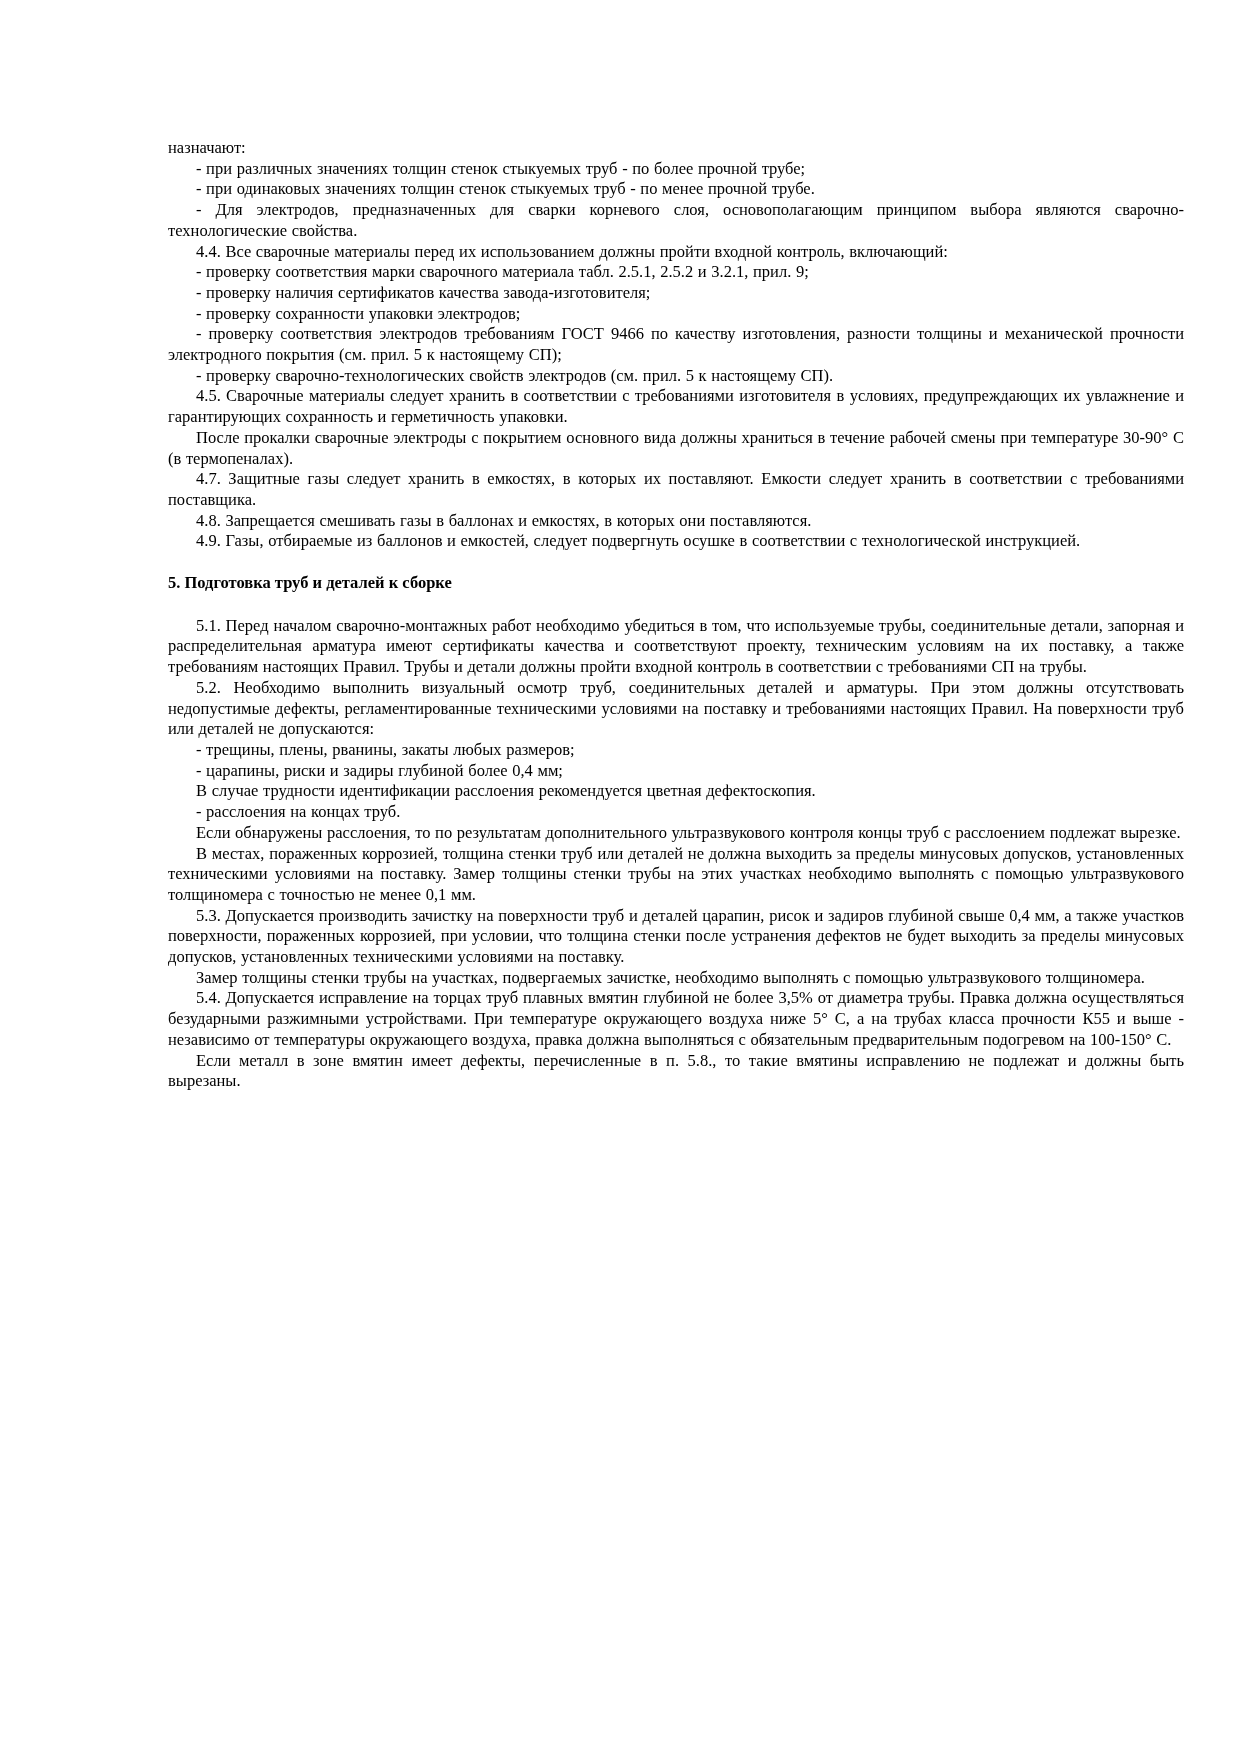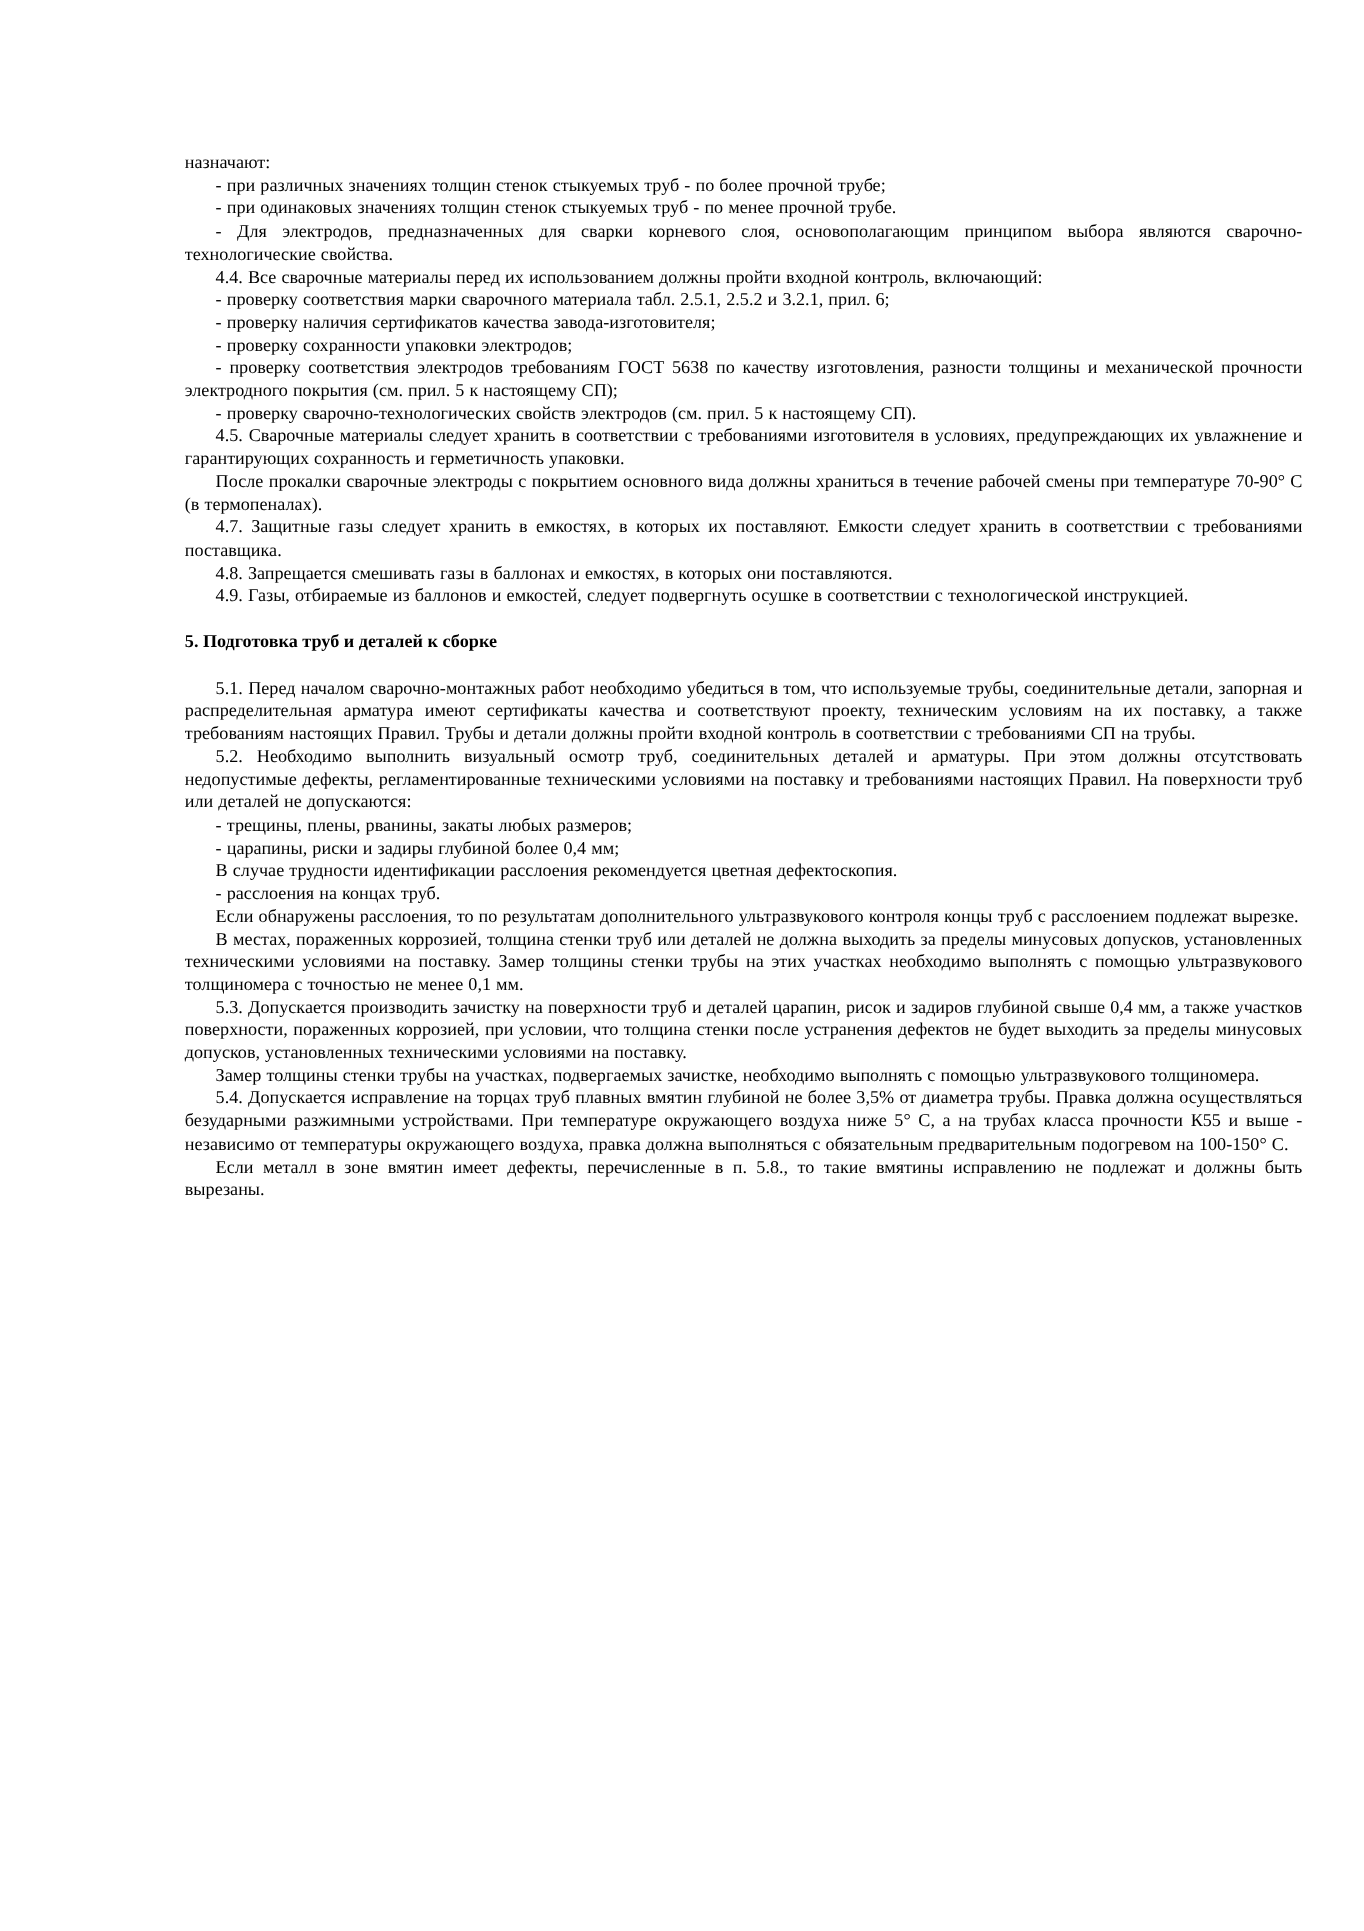--- a/index.html
+++ b/index.html
@@ -41,27 +41,27 @@
 </head>
 <body>
 
 <div class="page">
   <div class="doc">
     <p class="noindent">назначают:</p>
     <p>- при различных значениях толщин стенок стыкуемых труб - по более прочной трубе;</p>
     <p>- при одинаковых значениях толщин стенок стыкуемых труб - по менее прочной трубе.</p>
     <p>- Для электродов, предназначенных для сварки корневого слоя, основополагающим принципом выбора являются сварочно-технологические свойства.</p>
     <p>4.4. Все сварочные материалы перед их использованием должны пройти входной контроль, включающий:</p>
-    <p>- проверку соответствия марки сварочного материала табл. 2.5.1, 2.5.2 и 3.2.1, прил. 6;</p>
+    <p>- проверку соответствия марки сварочного материала табл. 2.5.1, 2.5.2 и 3.2.1, прил. 9;</p>
     <p>- проверку наличия сертификатов качества завода-изготовителя;</p>
     <p>- проверку сохранности упаковки электродов;</p>
-    <p>- проверку соответствия электродов требованиям ГОСТ 5638 по качеству изготовления, разности толщины и механической прочности электродного покрытия (см. прил. 5 к настоящему СП);</p>
+    <p>- проверку соответствия электродов требованиям ГОСТ 9466 по качеству изготовления, разности толщины и механической прочности электродного покрытия (см. прил. 5 к настоящему СП);</p>
     <p>- проверку сварочно-технологических свойств электродов (см. прил. 5 к настоящему СП).</p>
     <p>4.5. Сварочные материалы следует хранить в соответствии с требованиями изготовителя в условиях, предупреждающих их увлажнение и гарантирующих сохранность и герметичность упаковки.</p>
-    <p>После прокалки сварочные электроды с покрытием основного вида должны храниться в течение рабочей смены при температуре 70-90° С (в термопеналах).</p>
+    <p>После прокалки сварочные электроды с покрытием основного вида должны храниться в течение рабочей смены при температуре 30-90° С (в термопеналах).</p>
     <p>4.7. Защитные газы следует хранить в емкостях, в которых их поставляют. Емкости следует хранить в соответствии с требованиями поставщика.</p>
     <p>4.8. Запрещается смешивать газы в баллонах и емкостях, в которых они поставляются.</p>
     <p>4.9. Газы, отбираемые из баллонов и емкостей, следует подвергнуть осушке в соответствии с технологической инструкцией.</p>
     <h2>5. Подготовка труб и деталей к сборке</h2>
     <p>5.1. Перед началом сварочно-монтажных работ необходимо убедиться в том, что используемые трубы, соединительные детали, запорная и распределительная арматура имеют сертификаты качества и соответствуют проекту, техническим условиям на их поставку, а также требованиям настоящих Правил. Трубы и детали должны пройти входной контроль в соответствии с требованиями СП на трубы.</p>
     <p>5.2. Необходимо выполнить визуальный осмотр труб, соединительных деталей и арматуры. При этом должны отсутствовать недопустимые дефекты, регламентированные техническими условиями на поставку и требованиями настоящих Правил. На поверхности труб или деталей не допускаются:</p>
     <p>- трещины, плены, рванины, закаты любых размеров;</p>
     <p>- царапины, риски и задиры глубиной более 0,4 мм;</p>
     <p>В случае трудности идентификации расслоения рекомендуется цветная дефектоскопия.</p>
     <p>- расслоения на концах труб.</p>

